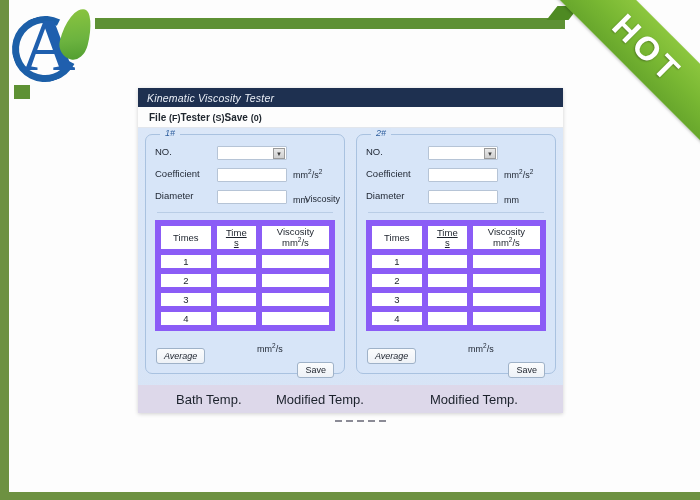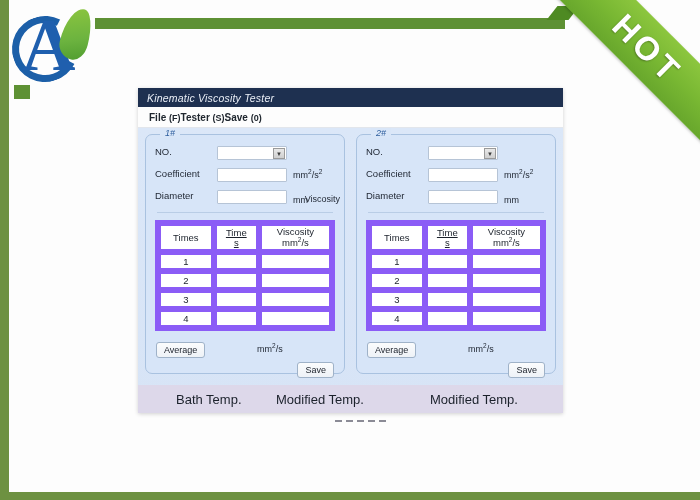--- a/index.html
+++ b/index.html
@@ -204,21 +204,21 @@
   .gb-footer { position:relative; height:44px; margin-top:7px; }
   .btn {
     background:linear-gradient(180deg,#fbfcfd,#eef2f7);
     border:1px solid #9fb2c8;
     border-radius:3px;
     font-size:9px; color:#1b212b;
     padding:2px 7px;
     cursor:default;
     font-family:"Liberation Sans", sans-serif;
   }
-  .btn-average { position:absolute; left:1px; top:4px; }
+  .btn-average { position:absolute; left:1px; top:10px;font-style:italic; }
   .avg-unit { position:absolute; left:96px; top:4px; font-size:9px; }
   .btn-save { position:absolute; right:1px; top:24px; }
 
   
   #statusbar {
     position:absolute; left:0; right:0; bottom:0;
     height:28px;
     background:#ddd8ea;
     display:flex; align-items:center;
     font-size:13px; color:#1b212b;

